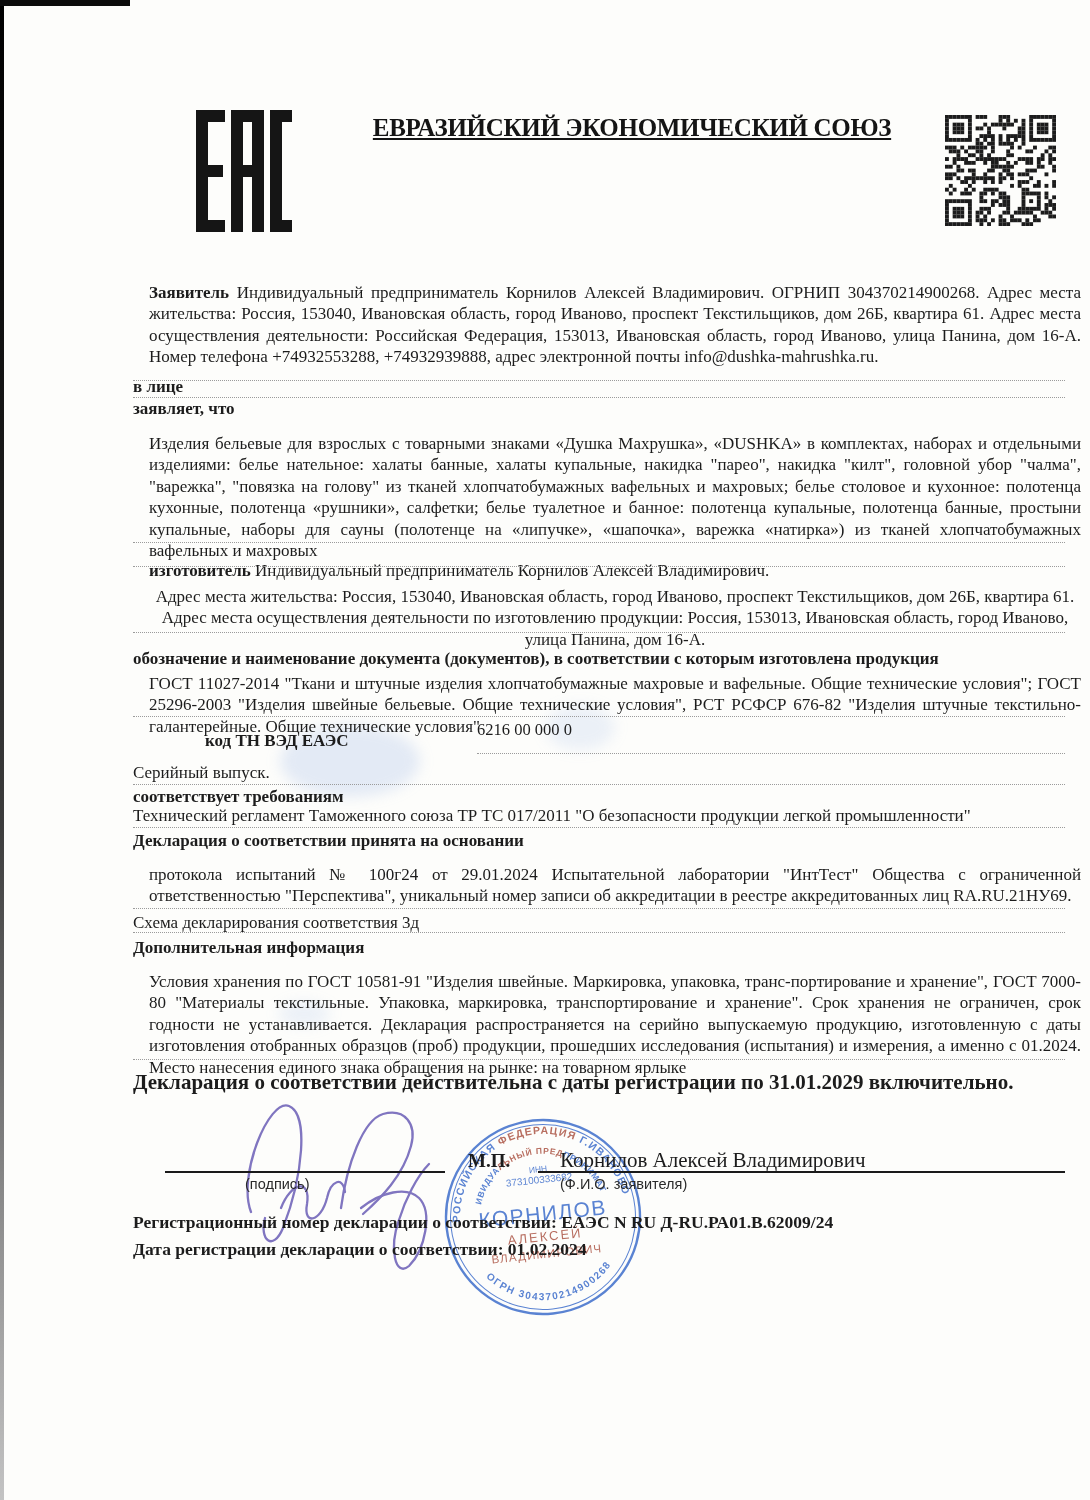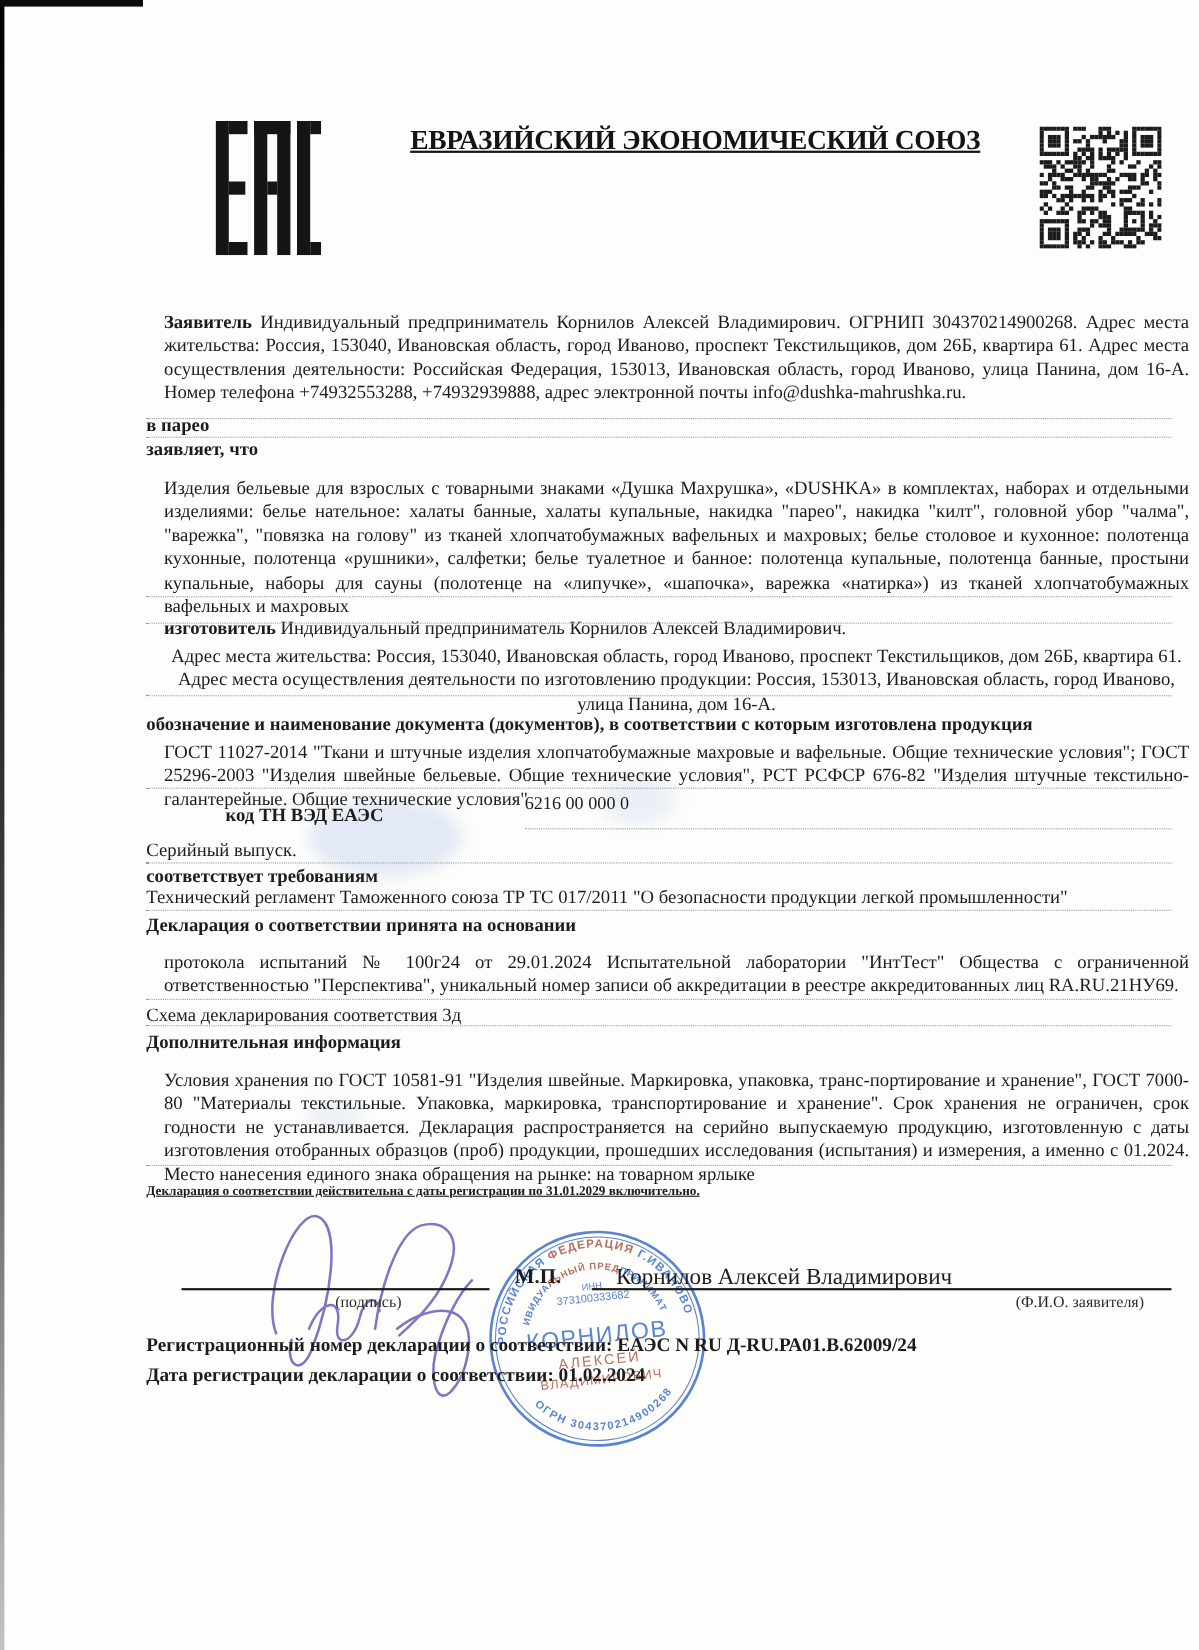--- a/index.html
+++ b/index.html
@@ -14,26 +14,26 @@
   .title{left:312px;top:112px;width:640px;text-align:center;font-weight:bold;
          font-size:25px;line-height:31px;letter-spacing:-0.3px;color:#141414;text-decoration:underline;}
   
   .para{left:133px;width:932px;font-size:17px;line-height:21.4px;text-align:justify;margin:16px;}
   .para.left{text-align:center;}
   .b{font-weight:bold;}
   .b::after{content:" ";}
   .line{left:133px;width:932px;font-size:17px;line-height:21px;margin:0;}
   .bold{font-weight:bold;}
   .dot{height:0;border-top:1.6px dotted #9b9b9b;}
-  .big{font-size:12px;text-decoration:underline;}
+  .big{font-size:21px;}
   
   .blob{border-radius:50%;filter:blur(7px);}
   
   .sigline{height:0;border-top:2px solid #1a1a1a;}
-  .caption{font-family:Liberation Serif, serif;font-size:14.5px;color:#2a2a2a;text-align:right;}
+  .caption{font-family:Liberation Sans, sans-serif;font-size:14.5px;color:#2a2a2a;text-align:left;}
   .fio-name{font-size:21px;}
   .mp{font-size:19px;font-weight:bold;}
   .reg{left:133px;width:932px;font-size:17.5px;font-weight:bold;margin:0;}
 </style>
 </head>
 <body>
 
 <div class="abs edge-left"></div>
 <div class="abs corner-bar"></div>
 
@@ -456,21 +456,21 @@
     <rect x="57.41" y="107.17" width="3.88" height="3.88" fill="#1c1c1c"></rect>
     <rect x="61.24" y="107.17" width="3.88" height="3.88" fill="#1c1c1c"></rect>
     <rect x="76.55" y="107.17" width="3.88" height="3.88" fill="#1c1c1c"></rect>
     <rect x="80.38" y="107.17" width="3.88" height="3.88" fill="#1c1c1c"></rect>
     <rect x="84.21" y="107.17" width="3.88" height="3.88" fill="#1c1c1c"></rect>
   </svg>
 
 <p class="abs para" style="top:266px"><span class="b">Заявитель</span><span>Индивидуальный предприниматель Корнилов Алексей Владимирович. ОГРНИП 304370214900268. Адрес места жительства: Россия, 153040, Ивановская область, город Иваново, проспект Текстильщиков, дом 26Б, квартира 61. Адрес места осуществления деятельности: Российская Федерация, 153013, Ивановская область, город Иваново, улица Панина, дом 16-А. Номер телефона +74932553288, +74932939888, адрес электронной почты info@dushka-mahrushka.ru.</span></p>
 
 <div class="abs dot" style="left:133px;top:380px;width:932px;"></div>
-<p class="abs line bold" style="top:376px">в парео</p>
+<p class="abs line bold" style="top:376px">в лице</p>
 <div class="abs dot" style="left:133px;top:397px;width:932px;"></div>
 
 <p class="abs line bold" style="top:398px">заявляет, что</p>
 <p class="abs para" style="top:417px">Изделия бельевые для взрослых с товарными знаками «Душка Махрушка», «DUSHKA» в комплектах, наборах и отдельными изделиями: белье нательное: халаты банные, халаты купальные, накидка "парео", накидка "килт", головной убор "чалма", "варежка", "повязка на голову" из тканей хлопчатобумажных вафельных и махровых; белье столовое и кухонное: полотенца кухонные, полотенца «рушники», салфетки; белье туалетное и банное: полотенца купальные, полотенца банные, простыни купальные, наборы для сауны (полотенце на «липучке», «шапочка», варежка «натирка») из тканей хлопчатобумажных вафельных и махровых</p>
 
 <div class="abs dot" style="left:133px;top:542px;width:932px;"></div>
 <p class="abs para" style="top:544px"><span class="b">изготовитель</span><span>Индивидуальный предприниматель Корнилов Алексей Владимирович.</span></p>
 <div class="abs dot" style="left:133px;top:566px;width:932px;"></div>
 
 <p class="abs para left" style="top:570px">Адрес места жительства: Россия, 153040, Ивановская область, город Иваново, проспект Текстильщиков, дом 26Б, квартира 61. Адрес места осуществления деятельности по изготовлению продукции: Россия, 153013, Ивановская область, город Иваново, улица Панина, дом 16-А.</p>

